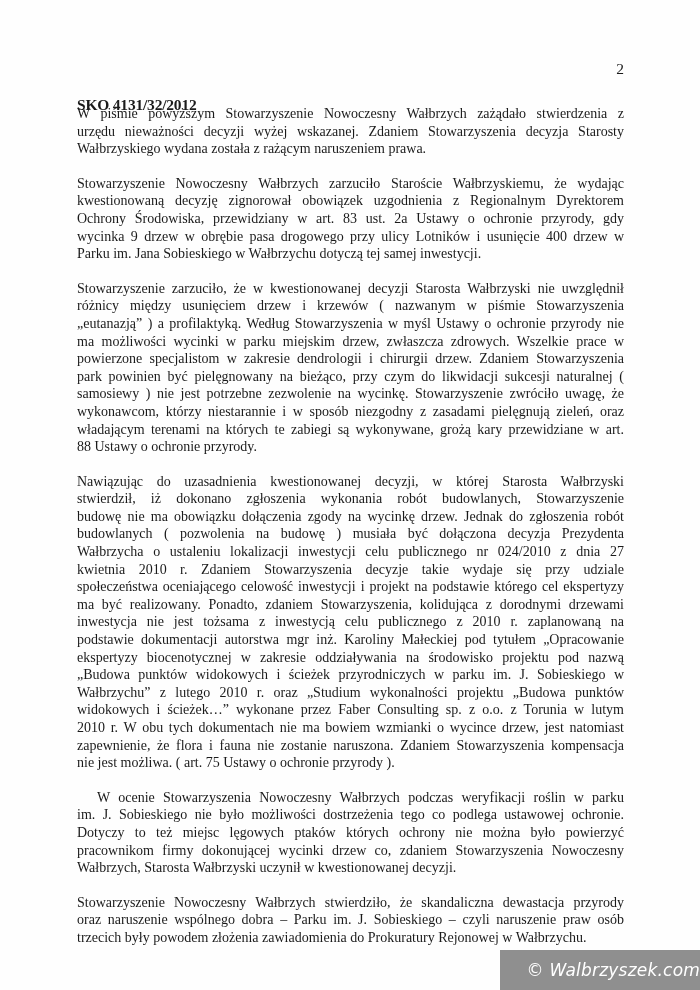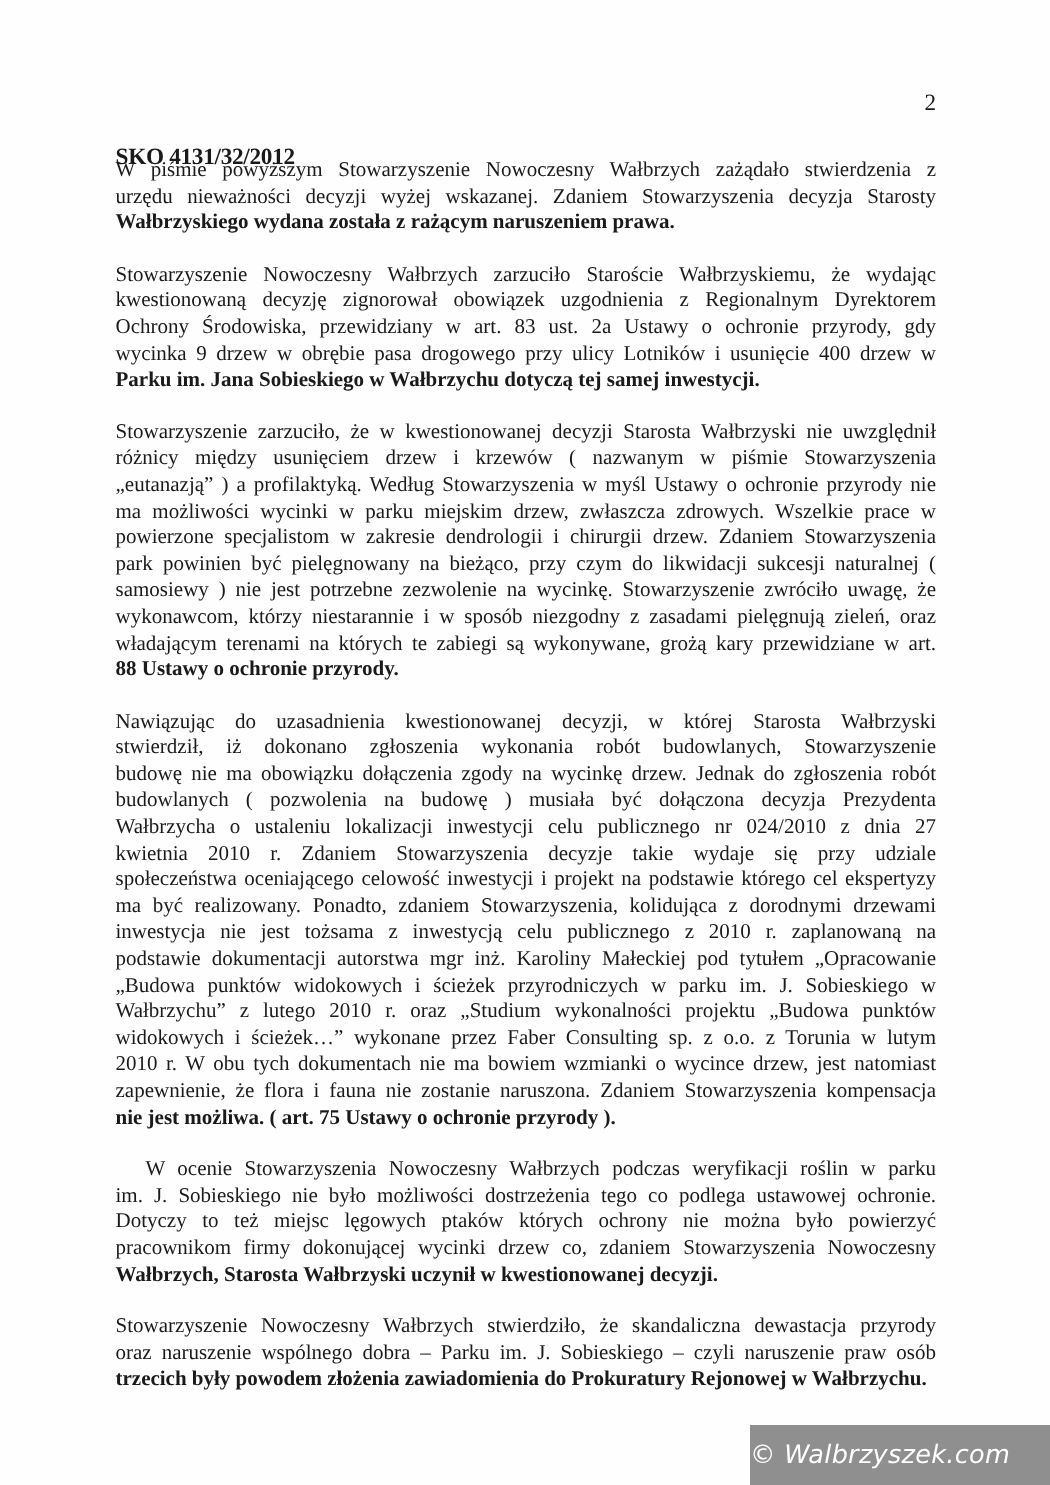--- a/index.html
+++ b/index.html
@@ -12,27 +12,27 @@
     .page { position: absolute; left: 0; top: 0; width: 700px; height: 990px; background: #fefefe; }
     .header { position: absolute; top: 60px; left: 77px; width: 547px; height: 22px; }
     .doc-number { position: absolute; left: 0; top: 0; font-weight: bold; font-size: 15.5px; letter-spacing: -0.2px; margin-top: 36px; }
     .page-number { position: absolute; right: 0; top: 0; font-size: 15.5px; }
     .body { position: absolute; left: 77px; top: 105px; width: 547px; }
     .para { margin: 0 0 17px 0; }
     .line {
       display: block; font-size: 14px; line-height: 17.6px; height: 17.6px;
       text-align: justify; text-align-last: justify; white-space: nowrap; overflow: visible;
     }
-    .line.last { text-align-last: left; font-weight: bold; }
+    .line.last { text-align-last: left; }
     .line.indent { padding-left: 4px; margin-left: 16px; }
     .watermark {
       position: absolute; left: 500px; top: 950px; width: 200px; height: 40px;
       background: #8f8f8f; color: #ffffff;
       font-family: "DejaVu Sans", "Liberation Sans", sans-serif; font-style: italic;
-      font-size: 17px; line-height: 40px; text-align: left; letter-spacing: 0.2px;
+      font-size: 17px; line-height: 40px; text-align: right; letter-spacing: 0.2px;
     }
   </style>
 </head>
 <body>
 
 <div class="page">
   <div class="header">
     <span class="doc-number">SKO 4131/32/2012</span>
     <span class="page-number">2</span>
   </div>
@@ -69,20 +69,21 @@
       <span class="line">Nawiązując do uzasadnienia kwestionowanej decyzji, w której Starosta Wałbrzyski</span>
       <span class="line">stwierdził, iż dokonano zgłoszenia wykonania robót budowlanych,   Stowarzyszenie</span>
       <span class="line">budowę nie ma obowiązku dołączenia zgody na wycinkę drzew. Jednak do zgłoszenia robót</span>
       <span class="line">budowlanych ( pozwolenia na budowę ) musiała być dołączona decyzja Prezydenta</span>
       <span class="line">Wałbrzycha o ustaleniu lokalizacji inwestycji celu publicznego nr 024/2010 z dnia 27</span>
       <span class="line">kwietnia 2010 r. Zdaniem Stowarzyszenia decyzje takie wydaje się przy udziale</span>
       <span class="line">społeczeństwa oceniającego celowość inwestycji i projekt na podstawie którego cel ekspertyzy</span>
       <span class="line">ma być realizowany. Ponadto, zdaniem Stowarzyszenia, kolidująca z dorodnymi drzewami</span>
       <span class="line">inwestycja nie jest tożsama z inwestycją celu publicznego z 2010 r. zaplanowaną na</span>
       <span class="line">podstawie dokumentacji autorstwa mgr inż. Karoliny Małeckiej pod tytułem „Opracowanie</span>
+      <span class="line">ekspertyzy biocenotycznej w zakresie oddziaływania na środowisko projektu pod nazwą</span>
       <span class="line">„Budowa punktów widokowych i ścieżek przyrodniczych w parku im. J. Sobieskiego w</span>
       <span class="line">Wałbrzychu” z lutego 2010 r. oraz „Studium wykonalności projektu „Budowa punktów</span>
       <span class="line">widokowych i ścieżek…” wykonane przez Faber Consulting sp. z o.o. z Torunia w lutym</span>
       <span class="line">2010 r. W obu tych dokumentach nie ma bowiem wzmianki o wycince drzew, jest natomiast</span>
       <span class="line">zapewnienie, że flora i fauna nie zostanie naruszona. Zdaniem Stowarzyszenia kompensacja</span>
       <span class="line last">nie jest możliwa. ( art. 75 Ustawy o ochronie przyrody ).</span>
     </div>
 
     <div class="para">
       <span class="line indent">W ocenie Stowarzyszenia Nowoczesny Wałbrzych podczas weryfikacji roślin w parku</span>

